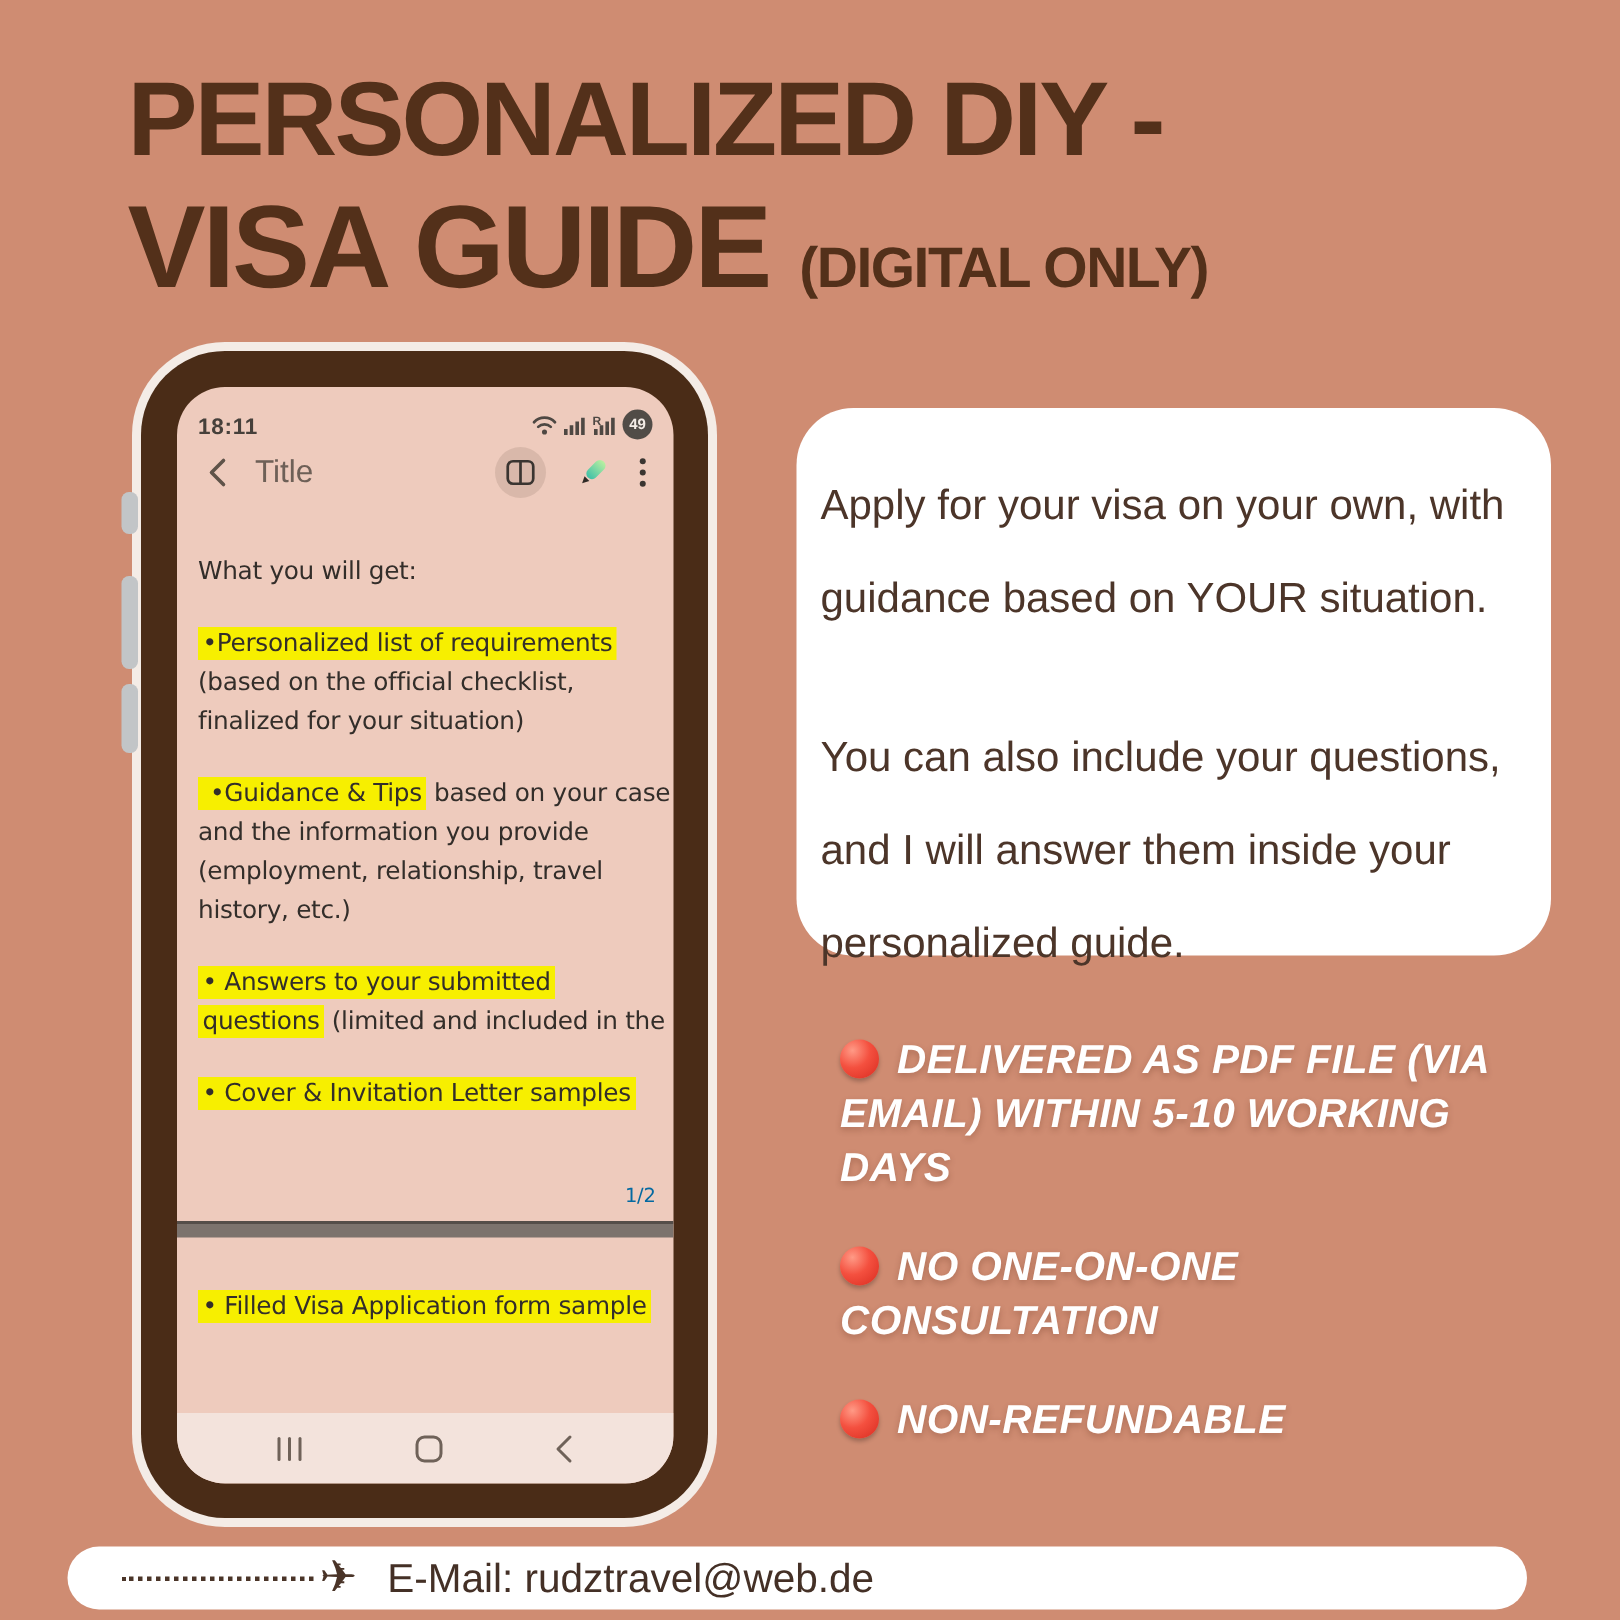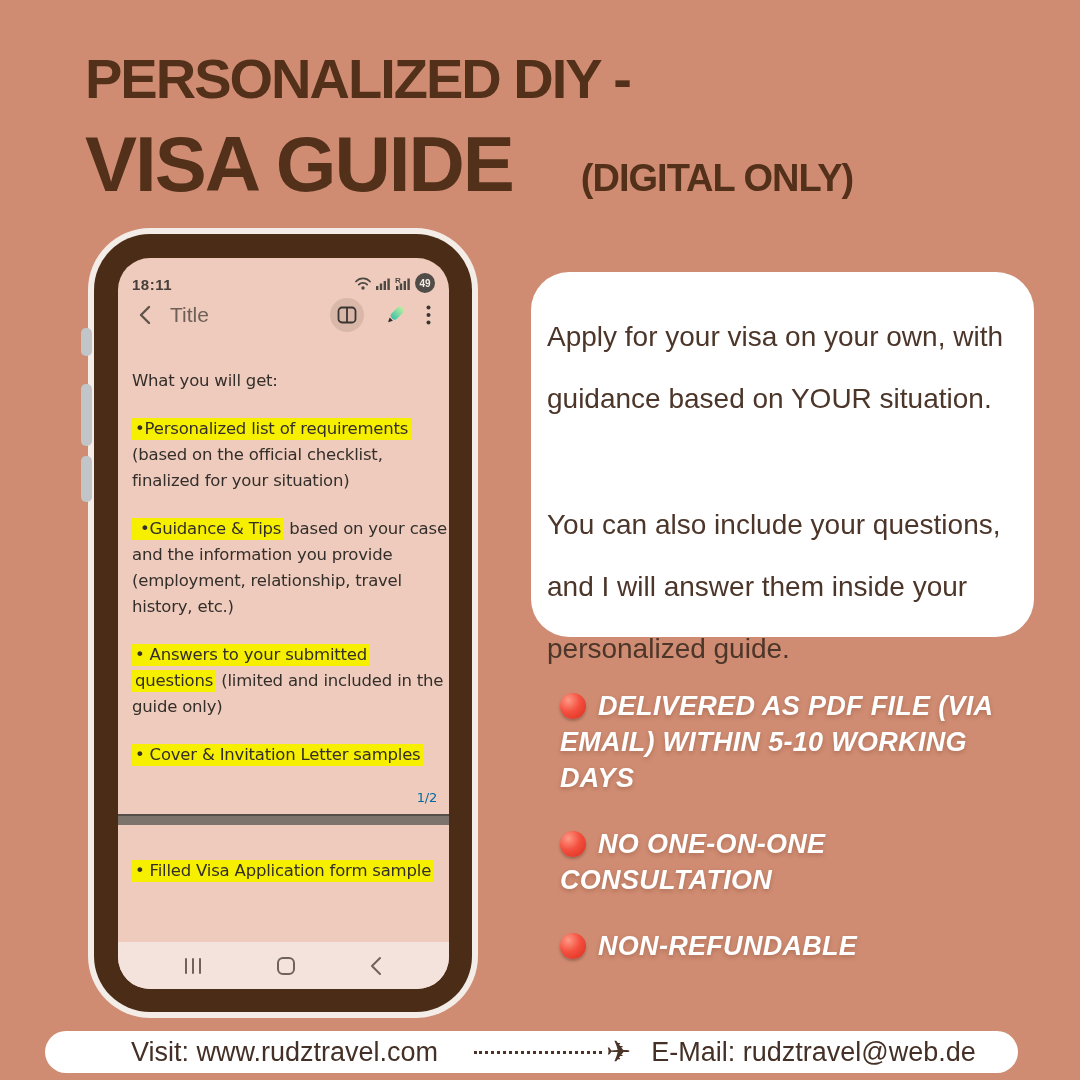--- a/index.html
+++ b/index.html
@@ -6,22 +6,22 @@
     --bg:#cf8c72; --title:#53301a; --bezel:#4a2c17; --ring:#f4ece6;
     --screen:#eecbbd; --navbar:#f3e3dc; --hl:#f7ef00; --red:#ee3b2d;
     --note-text:#332e2a; --card-text:#4c3529; --footer-text:#443026; --card-bg:#ffffff;
   }
   html,body{margin:0;padding:0;}
   .canvas{position:relative;width:1080px;height:1080px;overflow:hidden;
     background:var(--bg);font-family:"Liberation Sans",sans-serif;}
 
   
   .title-block{position:absolute;left:85px;top:36px;color:var(--title);font-weight:800;}
-  .title-line1{font-size:56px;line-height:86px;letter-spacing:-2px;white-space:pre;}
-  .title-row{display:flex;align-items:baseline;gap:68px;justify-content:flex-end;}
+  .title-line1{font-size:70px;line-height:86px;letter-spacing:-2px;white-space:pre;}
+  .title-row{display:flex;align-items:baseline;gap:20px;justify-content:flex-end;}
   .title-line2{font-size:78px;line-height:84px;letter-spacing:-2px;white-space:pre;}
   .title-suffix{font-size:38px;letter-spacing:-1px;white-space:pre;}
 
   
   .phone{position:absolute;left:88px;top:228px;width:390px;height:790px;
     background:var(--ring);border-radius:62px;}
   .side-btn{position:absolute;left:-7px;width:11px;background:#c2c5c7;border-radius:5px;}
   .side-btn.b1{top:100px;height:28px;}
   .side-btn.b2{top:156px;height:62px;}
   .side-btn.b3{top:228px;height:46px;}
@@ -53,21 +53,21 @@
     font-family:"DejaVu Sans",sans-serif;font-size:16.5px;letter-spacing:-.2px;
     line-height:26px;color:var(--note-text);}
   .nav-bar{margin-top:auto;height:48px;background:var(--navbar);display:flex;
     align-items:center;justify-content:space-between;padding:0 66px;}
 
   
   .card{position:absolute;left:531px;top:272px;width:503px;height:365px;box-sizing:border-box;
     background:var(--card-bg);border-radius:38px;padding:34px 12px 0 16px;
     font-size:28px;line-height:62px;color:var(--card-text);}
   .card p{margin:0;}
-  .card p + p{margin-top:64px;}
+  .card p + p{margin-top:44px;}
 
   
   .policy-list{position:absolute;left:560px;top:688px;width:480px;
     font-size:27px;line-height:36px;font-weight:700;font-style:italic;color:#ffffff;
     letter-spacing:.3px;text-shadow:0 2px 4px rgba(90,40,20,.28);}
   .policy-item{margin-bottom:30px;}
   .red-dot{display:inline-block;width:26px;height:26px;border-radius:50%;vertical-align:-4px;
     margin-right:12px;background:radial-gradient(circle at 32% 28%, #ff9a86 0%, #f4503f 45%, #d92b1f 100%);
     box-shadow:0 2px 3px rgba(0,0,0,.25);}
 
@@ -183,21 +183,20 @@
               </div>
               <div class="note-block">
                 <div class="note-line"><span class="hl"> •Guidance &amp; Tips</span><span> based on your case</span></div>
                 <div class="note-line"><span>and the information you provide</span></div>
                 <div class="note-line"><span>(employment, relationship, travel</span></div>
                 <div class="note-line"><span>history, etc.)</span></div>
               </div>
               <div class="note-block">
                 <div class="note-line"><span class="hl">• Answers to your submitted</span></div>
                 <div class="note-line"><span class="hl">questions</span><span> (limited and included in the</span></div>
-                <div class="note-line"><span>guide only)</span></div>
               </div>
               <div class="note-block">
                 <div class="note-line"><span class="hl">• Cover &amp; Invitation Letter samples</span></div>
               </div>
             </div>
           <div class="page-indicator">1/2</div>
         </div>
 
         <div class="page-divider"></div>
 
@@ -238,19 +237,18 @@
     <p>You can also include your questions, and I will answer them inside your personalized guide.</p>
   </div>
 
   <div class="policy-list">
       <div class="policy-item"><span class="red-dot"></span><span>DELIVERED AS PDF FILE (VIA EMAIL) WITHIN 5-10 WORKING DAYS</span></div>
       <div class="policy-item"><span class="red-dot"></span><span>NO ONE-ON-ONE CONSULTATION</span></div>
       <div class="policy-item"><span class="red-dot"></span><span>NON-REFUNDABLE</span></div>
     </div>
 
   <div class="footer-bar">
-    <span class="footer-visit">Visit: www.rudztravel.com</span>
     <span class="footer-dots"></span>
     <span class="footer-plane">✈</span>
     <span class="footer-email">E-Mail: rudztravel@web.de</span>
   </div>
 
 </div>
 
 </body></html>

